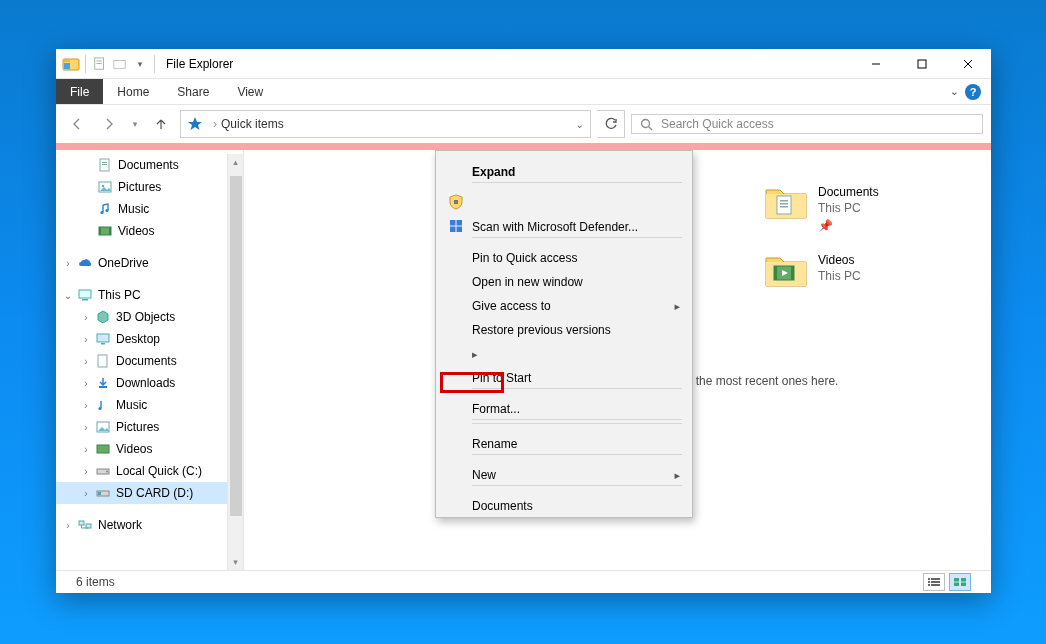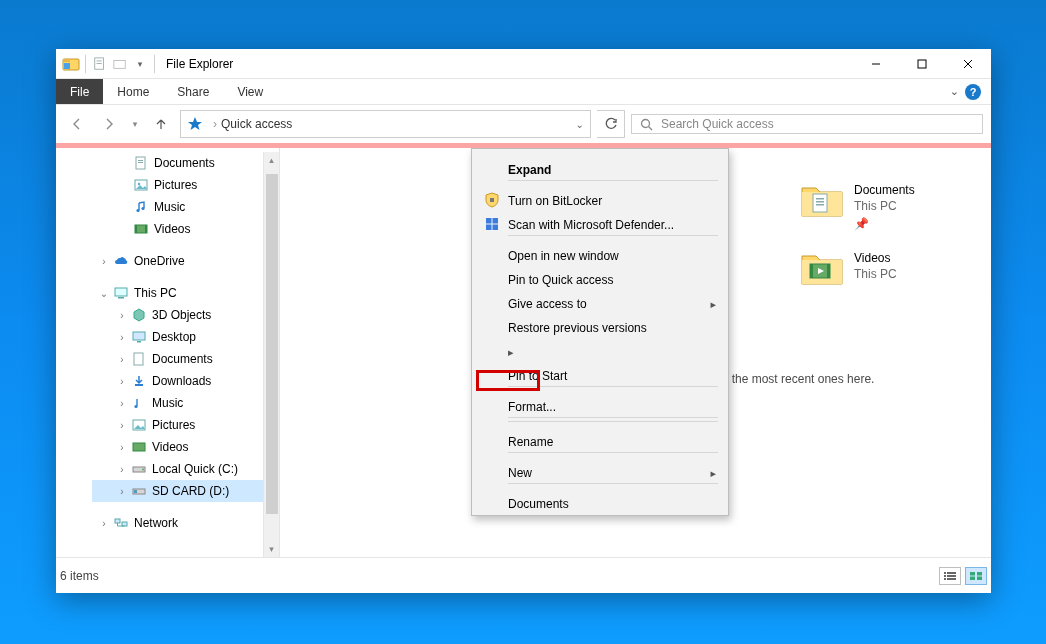--- a/index.html
+++ b/index.html
@@ -23,21 +23,21 @@
   
   .navbar { height: 38px; display: flex; align-items: center; padding: 4px 8px; gap: 6px; }
   .navbtn { width: 26px; height: 26px; display: flex; align-items: center; justify-content: center; color: #8a8a8a; }
   .addressbox { flex: 1; height: 28px; border: 1px solid #cfcfcf; display: flex; align-items: center; padding: 0 6px; font-size: 12px; color: #333; }
   .addressbox .star { width: 16px; height: 16px; margin-right: 6px; }
   .addr-sep { color: #999; margin: 0 4px; }
   .addr-tail { margin-left: auto; display: flex; gap: 8px; color: #666; }
   .refresh { width: 28px; height: 28px; border: 1px solid #cfcfcf; border-left: none; display: flex; align-items: center; justify-content: center; color: #555; }
   .searchbox { width: 352px; height: 20px; border: 1px solid #cfcfcf; display: flex; align-items: center; padding: 0 8px; font-size: 12px; color: #888; gap: 8px; }
   
-  .body { flex: 1; display: flex; min-height: 0; border-top: 5px solid #fca5a5; padding-left: 36px; }
+  .body { flex: 1; display: flex; min-height: 0; border-top: 7px solid #fca5a5; }
   .sidebar { width: 188px; border-right: 1px solid #e5e5e5; font-size: 12px; padding-top: 4px; overflow: hidden; }
   .tree-item { display: flex; align-items: center; height: 22px; padding-left: 20px; color: #000; white-space: nowrap; }
   .tree-item .exp { width: 12px; color: #777; font-size: 10px; text-align: center; }
   .tree-item .icon { width: 18px; display: flex; align-items: center; justify-content: center; margin: 0 4px 0 2px; }
   .tree-item.depth2 { padding-left: 38px; }
   .tree-item.selected { background: #cde8ff; }
   .tree-item.hasexp { padding-left: 6px; }
   .tree-item.d2exp { padding-left: 24px; }
   .content { flex: 1; position: relative; overflow: hidden; }
   .folder-grid { position: absolute; left: 290px; top: 32px; display: grid; grid-template-columns: 230px 230px; row-gap: 16px; }
@@ -51,21 +51,21 @@
   
   .ctxmenu { position: absolute; left: 191px; top: 0; width: 258px; background: #f2f2f2; border: 1px solid #bdbdbd; box-shadow: 2px 4px 8px rgba(0,0,0,.25); padding: 4px 2px; font-size: 12px; }
   .ctxitem { display: flex; align-items: flex-end; height: 24px; padding: 0 10px 0 8px; color: #000; }
   .ctxitem .mico { width: 20px; display: flex; align-items: center; justify-content: center; margin-right: 6px; }
   .ctxitem .mlabel { flex: 1; }
   .ctxitem .marrow { color: #555; font-size: 11px; }
   .ctxitem.bold { font-weight: 700; }
   .ctxsep { height: 1px; background: #d6d6d6; margin: 3px 8px 3px 34px; }
   .ctxhl { position: absolute; border: 3px solid #d30000; pointer-events: none; }
   
-  .statusbar { height: 36px; border-top: 1px solid #e5e5e5; display: flex; align-items: center; font-size: 12px; color: #444; padding: 0 4px; }
+  .statusbar { height: 23px; border-top: 1px solid #e5e5e5; display: flex; align-items: center; font-size: 12px; color: #444; padding: 0 20px; }
   .statusbar .viewbtns { margin-left: auto; display: flex; gap: 4px; }
   .viewbtn { width: 22px; height: 18px; border: 1px solid #bfbfbf; display: flex; align-items: center; justify-content: center; }
   .viewbtn.active { background: #cfe8ff; border-color: #7bb7e6; }
   
   .vscroll { position: absolute; right: 0; top: 0; bottom: 0; width: 16px; background: #f0f0f0; border-left: 1px solid #e5e5e5; display: flex; flex-direction: column; align-items: center; }
   .vscroll .arrow { height: 16px; width: 100%; display: flex; align-items: center; justify-content: center; color: #888; font-size: 9px; }
   .vscroll .thumb { width: 12px; background: #cfcfcf; border-radius: 0; }
   
   svg { display: block; }
 </style>
@@ -148,21 +148,21 @@
           <path d="M7 3 L3 7 M7 3 L11 7 M7 3 V12" fill="none" stroke="#555" stroke-width="1.2"></path>
         </svg>
       </div>
     <div class="addressbox">
       <span class="star">
           <svg viewBox="0 0 16 16" width="16" height="16">
             <polygon points="8,1 10,6 15,6 11,9 12.5,14 8,11 3.5,14 5,9 1,6 6,6" fill="#1979ca"></polygon>
           </svg>
         </span>
       <span class="addr-sep">›</span>
-      <span>Quick access</span>
+      <span>Quick items</span>
       <span class="addr-tail">
         <span style="font-size:10px;">⌄</span>
       </span>
     </div>
     <div class="refresh">
         <svg width="14" height="14" viewBox="0 0 14 14">
           <path d="M11 3 A5 5 0 1 0 12 8" fill="none" stroke="#555" stroke-width="1.3"></path>
           <path d="M12 2 V5 H9" fill="none" stroke="#555" stroke-width="1.3"></path>
         </svg>
       </div>
@@ -448,41 +448,40 @@
             <span class="mlabel">Expand</span>
           </div>
         <div class="ctxsep"></div>
         <div class="ctxitem">
             <span class="mico">
               <svg width="16" height="16" viewBox="0 0 16 16">
                 <path d="M8 1 L14 3 V8 Q14 13 8 15 Q2 13 2 8 V3 Z" fill="#ffd76a" stroke="#c79a2a"></path>
                 <rect x="6" y="6" width="4" height="4" fill="#777"></rect>
               </svg>
             </span>
-            <span class="mlabel">Turn on BitLocker</span>
           </div>
         <div class="ctxitem">
             <span class="mico">
               <svg width="16" height="16" viewBox="0 0 16 16">
                 <rect x="2" y="2" width="5.5" height="5.5" fill="#3b7ddd"></rect>
                 <rect x="8.5" y="2" width="5.5" height="5.5" fill="#3b7ddd"></rect>
                 <rect x="2" y="8.5" width="5.5" height="5.5" fill="#3b7ddd"></rect>
                 <rect x="8.5" y="8.5" width="5.5" height="5.5" fill="#3b7ddd"></rect>
               </svg>
             </span>
             <span class="mlabel">Scan with Microsoft Defender...</span>
           </div>
         <div class="ctxsep"></div>
         <div class="ctxitem">
             <span class="mico"></span>
+            <span class="mlabel">Pin to Quick access</span>
+          </div>
+        <div class="ctxitem">
+            <span class="mico"></span>
             <span class="mlabel">Open in new window</span>
-          </div>
-        <div class="ctxitem">
-            <span class="mico"></span>
-            <span class="mlabel">Pin to Quick access</span>
           </div>
         <div class="ctxitem">
             <span class="mico"></span>
             <span class="mlabel">Give access to</span>
             <span class="marrow">▸</span>
           </div>
         <div class="ctxitem">
             <span class="mico"></span>
             <span class="mlabel">Restore previous versions</span>
           </div>

